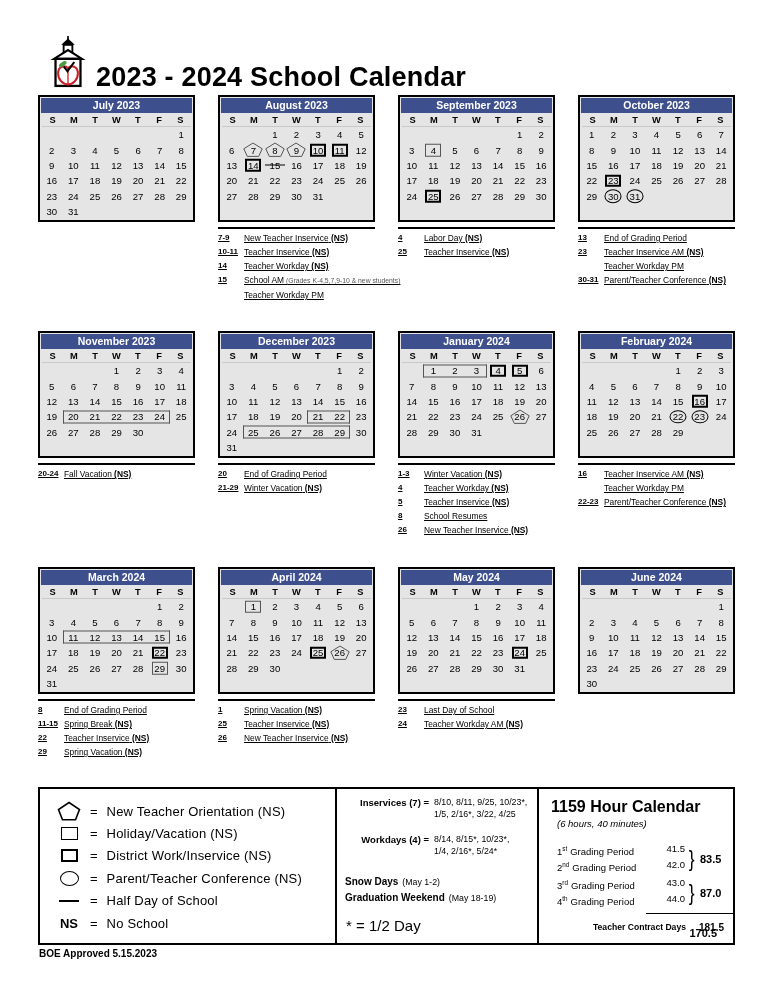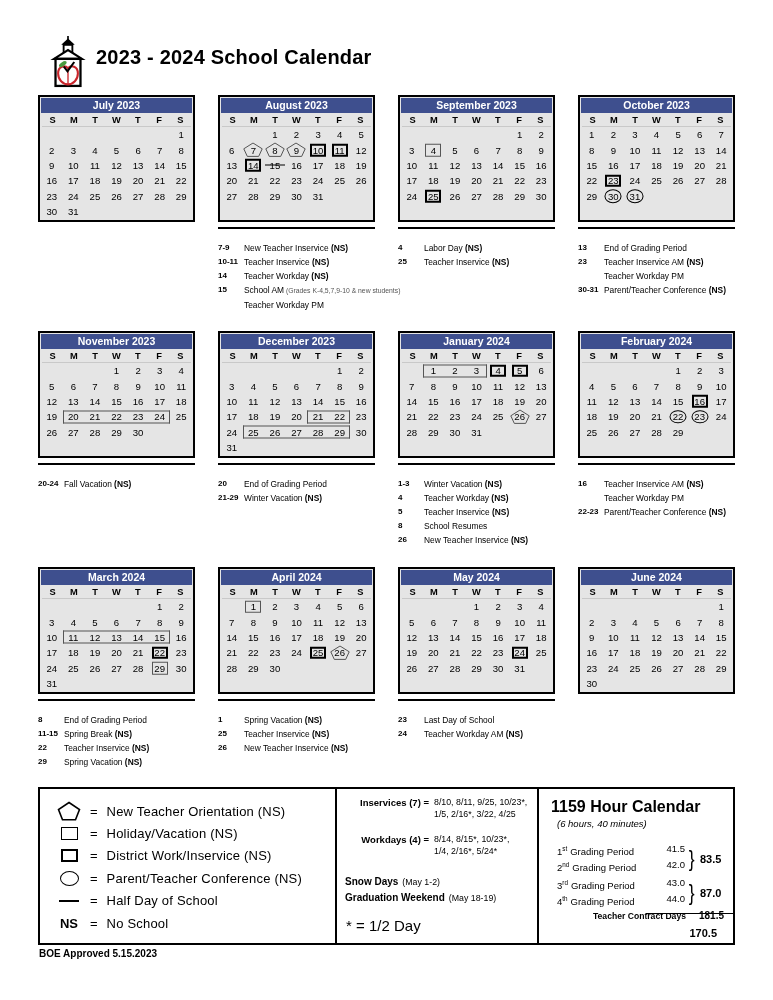--- a/index.html
+++ b/index.html
@@ -6,21 +6,21 @@
   body {
     width:773px; height:1000px; background:#fff; position:relative;
     font-family:"Liberation Sans", sans-serif; color:#000; overflow:hidden;
   }
   
   .page-header { position:absolute; top:36px; left:46px; display:flex; align-items:flex-start; }
   .logo { width:44px; height:52px; margin-right:6px; }
   .header-text { padding-top:6px; }
   .sub-line { font-size:10px; letter-spacing:.2px; }
   .sub-sep { margin:0 9px; font-size:9px; }
-  .page-title { font-size:20px; font-weight:bold; letter-spacing:.2px; margin-top:4px; }
+  .page-title { font-size:27px; font-weight:bold; letter-spacing:.2px; margin-top:20px; }
 
   
   .months-grid {
     position:absolute; top:95px; left:38px; width:697px;
     display:grid; grid-template-columns:repeat(4,157px); column-gap:23px;
     grid-template-rows:236px 236px auto;
   }
   .cal-box { border:2px solid #000; height:127px; background:#e5e5e5; }
   .cal-title {
     margin:1px 1px 0 1px; height:15px; line-height:15px; text-align:center;
@@ -41,21 +41,21 @@
   .mark-strike       { width:20px; height:0; border-top:1.6px solid #000; }
   .mark-range {
     left:0; right:0; top:50%; transform:translateY(-50%); width:auto; height:13px;
     border-top:1px solid #555; border-bottom:1px solid #555;
   }
   .mark-range.range-start { border-left:1px solid #555; }
   .mark-range.range-end   { border-right:1px solid #555; }
   svg.mark-pentagon { position:absolute; left:50%; top:50%; transform:translate(-50%,-52%); }
 
   .month-notes { margin-top:5px; }
-  .month-notes.has-notes { border-top:2.2px solid #000; padding-top:14px; }
+  .month-notes.has-notes { border-top:2.2px solid #000; padding-top:4px;text-decoration:underline; }
   .note-row { display:flex; margin-bottom:3.5px; line-height:10.5px; }
   .note-day { width:26px; flex-shrink:0; font-weight:bold; font-size:8px; }
   .note-text { font-size:8.4px; white-space:nowrap; }
   .note-ns { font-weight:bold; }
   .note-detail { font-size:6.8px; color:#555; }
 
   
   .legend-box {
     position:absolute; top:787px; left:38px; width:697px; height:158px;
     border:2.2px solid #000; display:flex; background:#fff;
@@ -89,21 +89,21 @@
   .hc-row { display:flex; font-size:9.5px; line-height:12.5px; }
   .hc-plabel { flex:1; }
   .hc-plabel sup { font-size:6.3px; }
   .hc-pl2 { margin-left:3px; }
   .hc-val { width:26px; text-align:right; }
   .hc-brace { width:13px; text-align:center; }
   .hc-brace::after { content:"}"; font-size:22px; font-weight:normal; display:inline-block; transform:scaleX(.8); }
   .hc-semtotal { font-size:11px; font-weight:bold; margin-left:2px; }
   .hc-sumline { border-top:1.6px solid #000; margin:4px -10px 0 95px; }
   .hc-total { text-align:right; font-weight:bold; font-size:11px; padding-right:6px; margin-top:13px; }
-  .hc-contract { position:absolute; right:9px; bottom:22px; display:flex; align-items:center;margin-top:32px; }
+  .hc-contract { position:absolute; right:9px; bottom:10px; display:flex; align-items:flex-start;margin-top:32px; }
   .hc-contract-label { font-weight:bold; font-size:8.6px; }
   .hc-contract-val { font-weight:bold; font-size:10px; margin-left:13px; }
 
   .footer-note { position:absolute; top:948px; left:39px; font-weight:bold; font-size:10px; }
 </style>
 </head>
 <body>
 
 <div class="page-header">
   <svg class="logo" viewBox="0 0 42 50">

